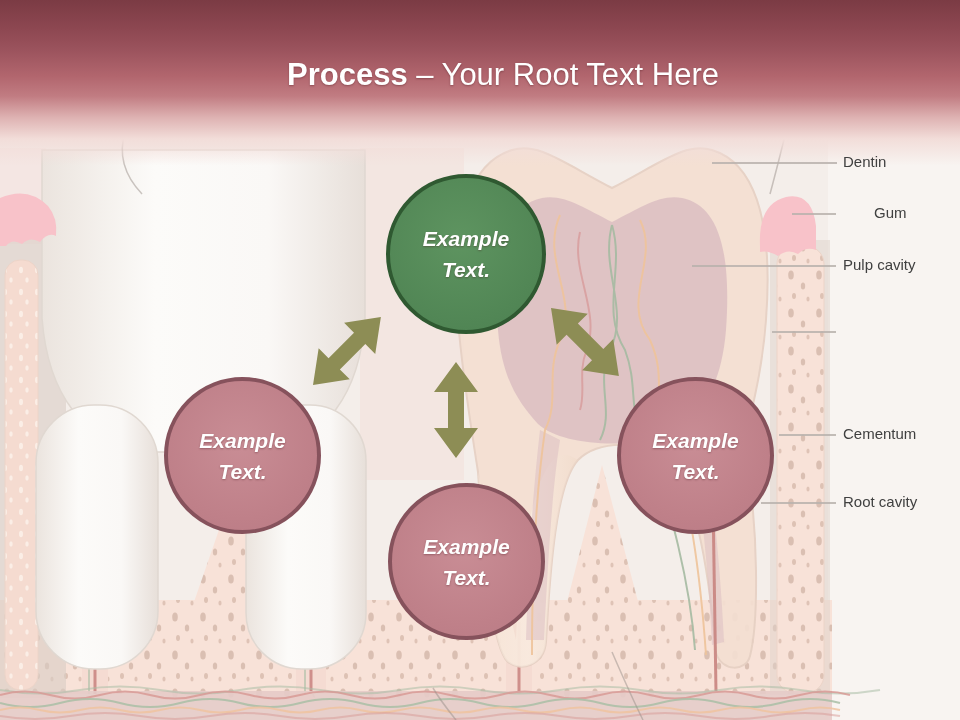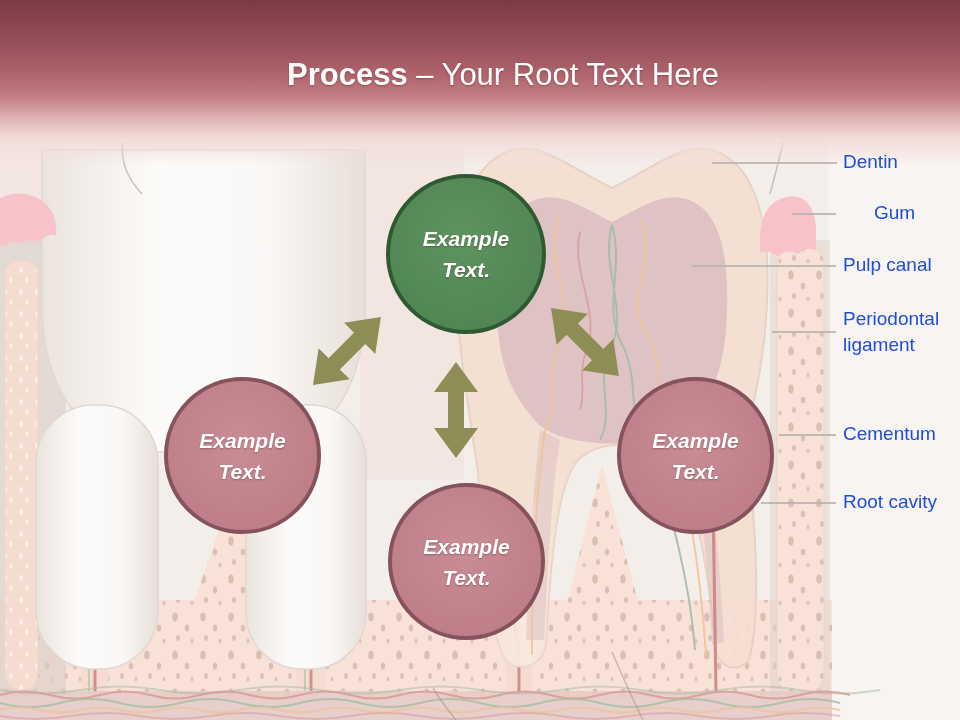--- a/index.html
+++ b/index.html
@@ -20,21 +20,21 @@
   .slide-title{
     position:absolute;top:56px;left:46px;right:0;height:40px;
     text-align:center;color:#ffffff;font-size:31px;line-height:38px;
     text-shadow:0 1px 2px rgba(60,15,20,.35);
     white-space:pre;
   }
   .slide-title .t-bold{font-weight:bold;}
   .slide-title .t-rest{font-weight:normal;}
   
   .anatomy-label{
-    position:absolute;color:#1d4ed8;font-size:19px;line-height:26px;
+    position:absolute;color:#404040;font-size:15px;line-height:26px;
   }
   .leader-line{position:absolute;height:2px;background:#b8b1ad;opacity:.85;}
   
   .node{
     position:absolute;border-radius:50%;
     display:flex;align-items:center;justify-content:center;text-align:center;
     color:#ffffff;font-size:21px;font-weight:bold;font-style:italic;line-height:31px;
     text-shadow:0 1px 2px rgba(70,20,25,.35);
   }
   .node-green{
@@ -178,22 +178,21 @@
 
   <div class="leader-line" style="left:712px;top:162px;width:125px;"></div>
   <div class="leader-line" style="left:792px;top:213px;width:44px;"></div>
   <div class="leader-line" style="left:692px;top:265px;width:144px;"></div>
   <div class="leader-line" style="left:772px;top:331px;width:64px;"></div>
   <div class="leader-line" style="left:779px;top:434px;width:57px;"></div>
   <div class="leader-line" style="left:761px;top:502px;width:75px;"></div>
 
   <div class="anatomy-label" style="left:843px;top:149px;">Dentin</div>
   <div class="anatomy-label" style="left:874px;top:200px;">Gum</div>
-  <div class="anatomy-label" style="left:843px;top:252px;">Pulp canal</div>
-  <div class="anatomy-label" style="left:843px;top:306px;width:112px;">Periodontal ligament</div>
+  <div class="anatomy-label" style="left:843px;top:252px;">Pulp cavity</div>
   <div class="anatomy-label" style="left:843px;top:421px;text-align:center;">Cementum</div>
   <div class="anatomy-label" style="left:843px;top:489px;">Root cavity</div>
 
   <svg class="arrows-svg" viewBox="0 0 960 720" xmlns="http://www.w3.org/2000/svg">
     <defs>
       <path id="dblArrow" d="M0,0 L30,-22 L30,-8 L66,-8 L66,-22 L96,0 L66,22 L66,8 L30,8 L30,22 Z"></path>
     </defs>
     <use href="#dblArrow" transform="translate(313,385) rotate(-45)" fill="#8d8d55"></use>
     <use href="#dblArrow" transform="translate(456,362) rotate(90)" fill="#8d8d55"></use>
     <use href="#dblArrow" transform="translate(551,308) rotate(45)" fill="#8d8d55"></use>

